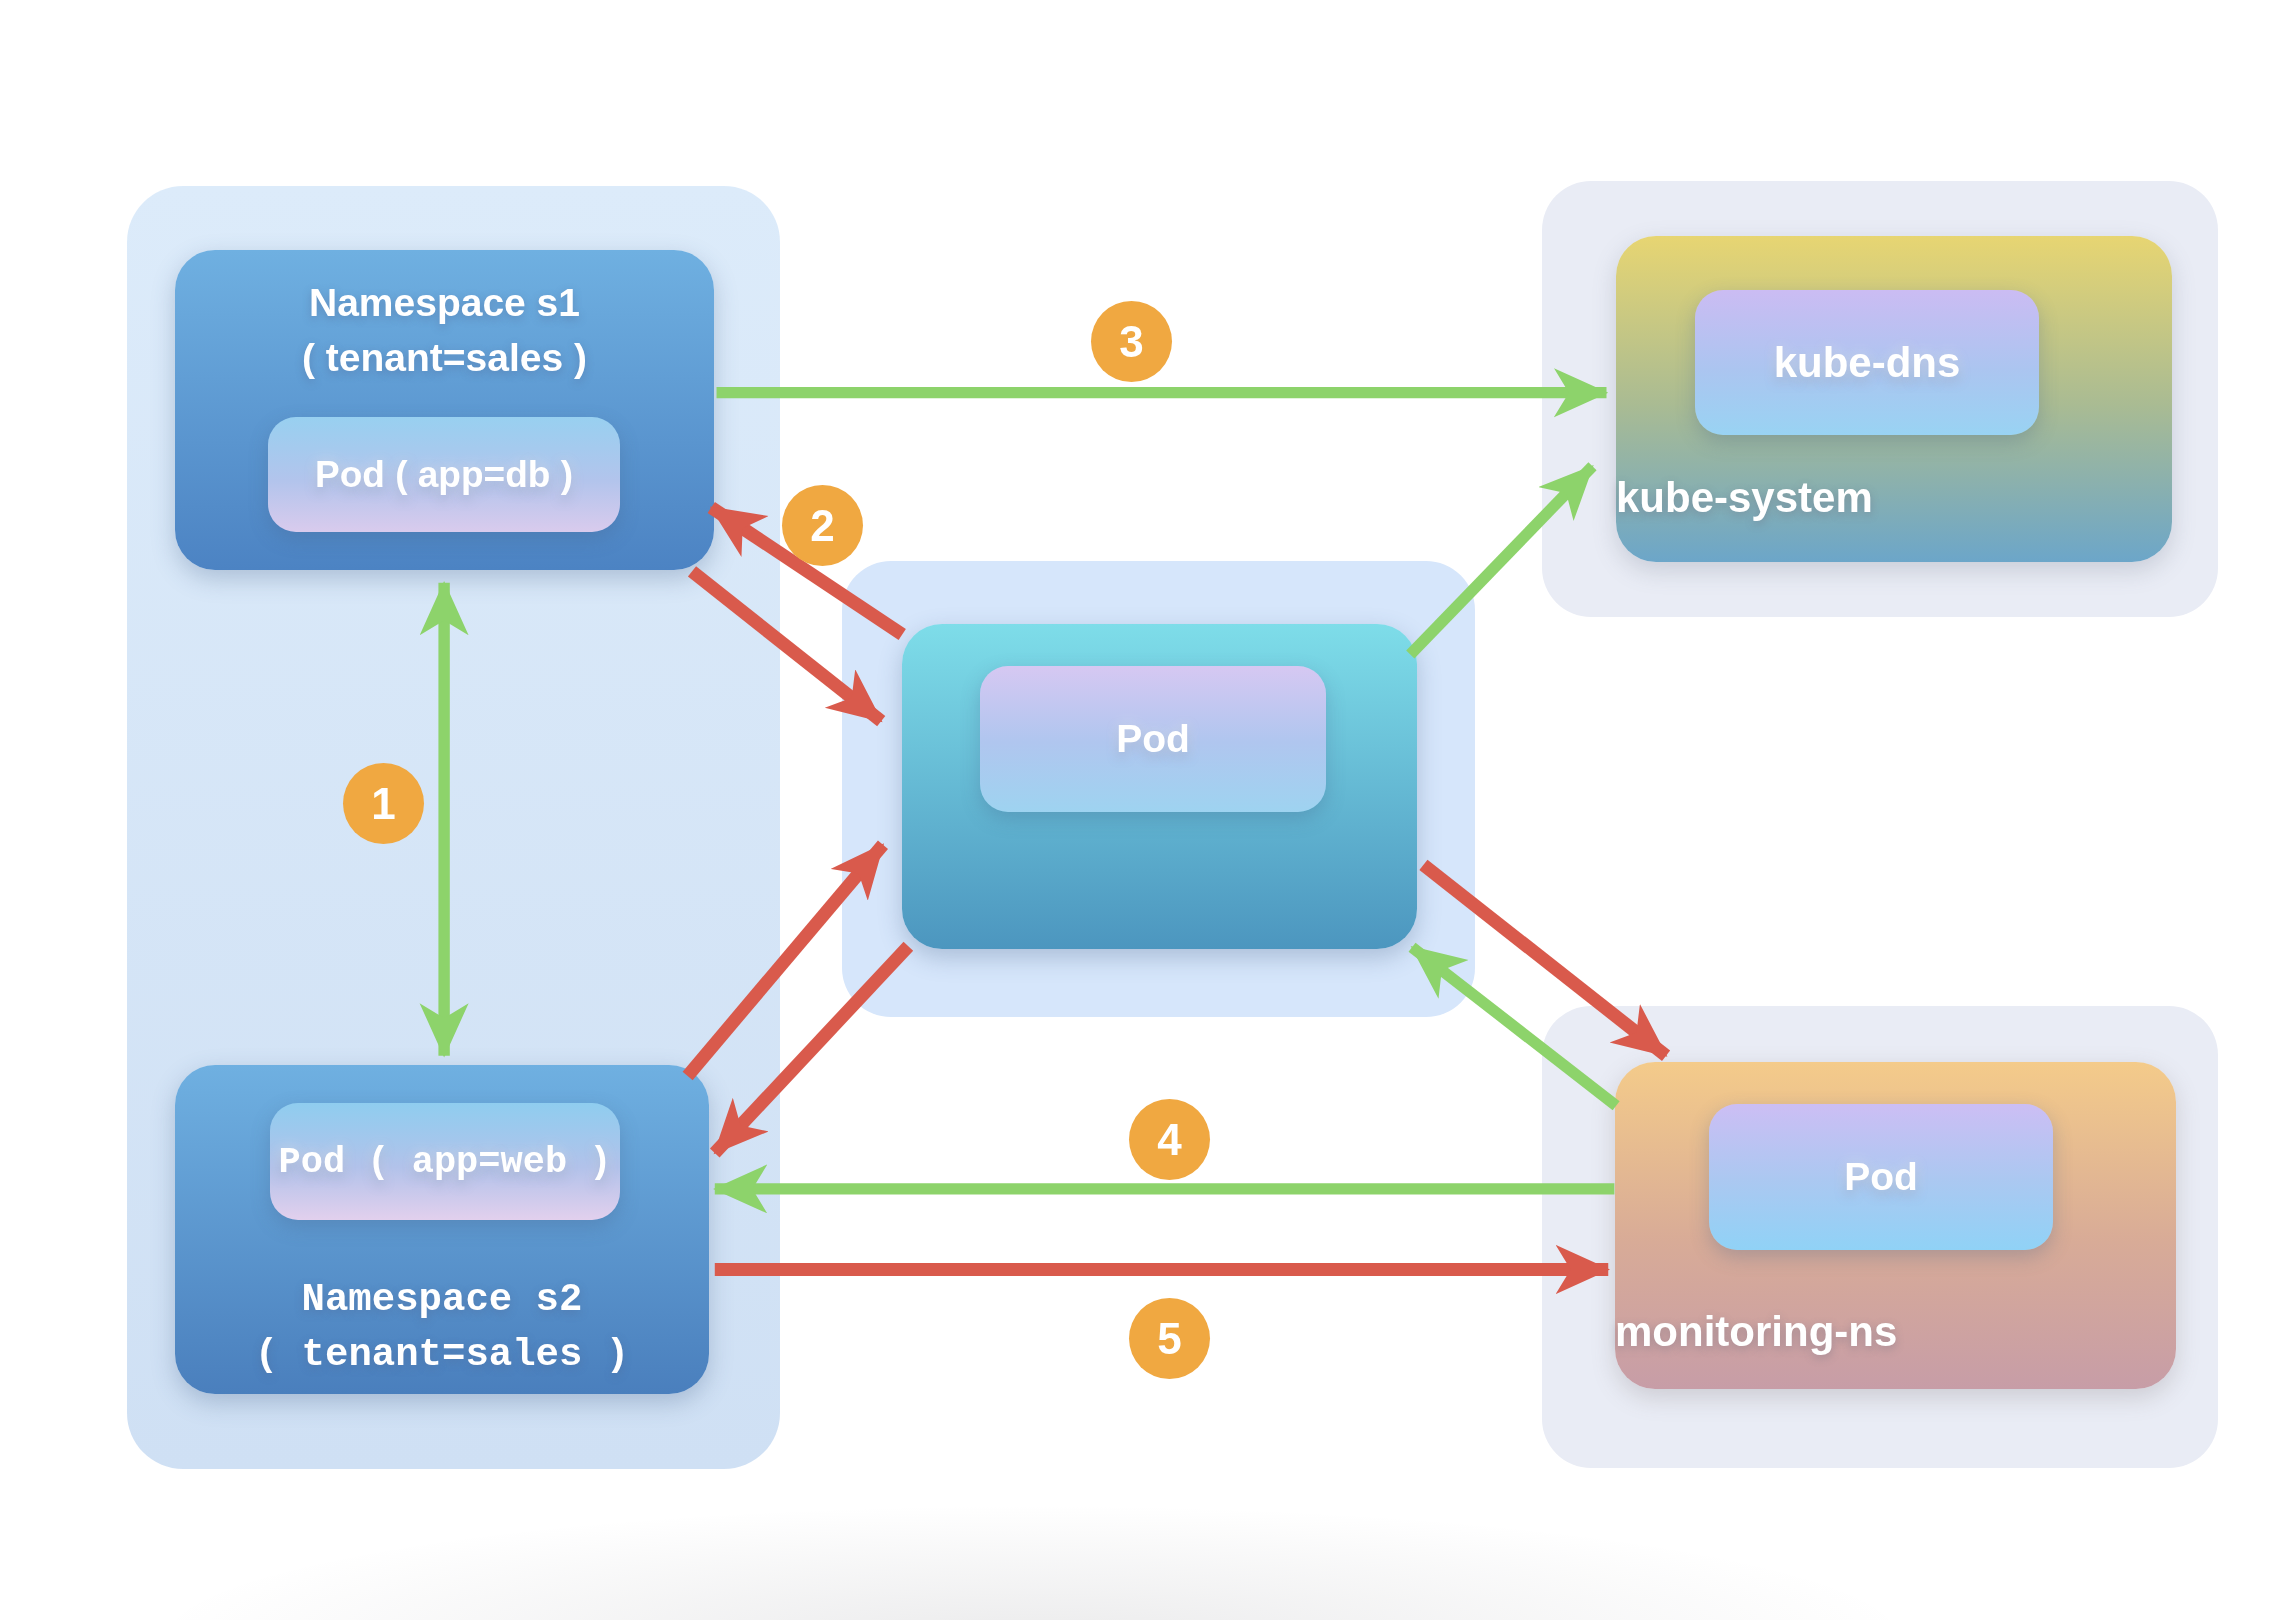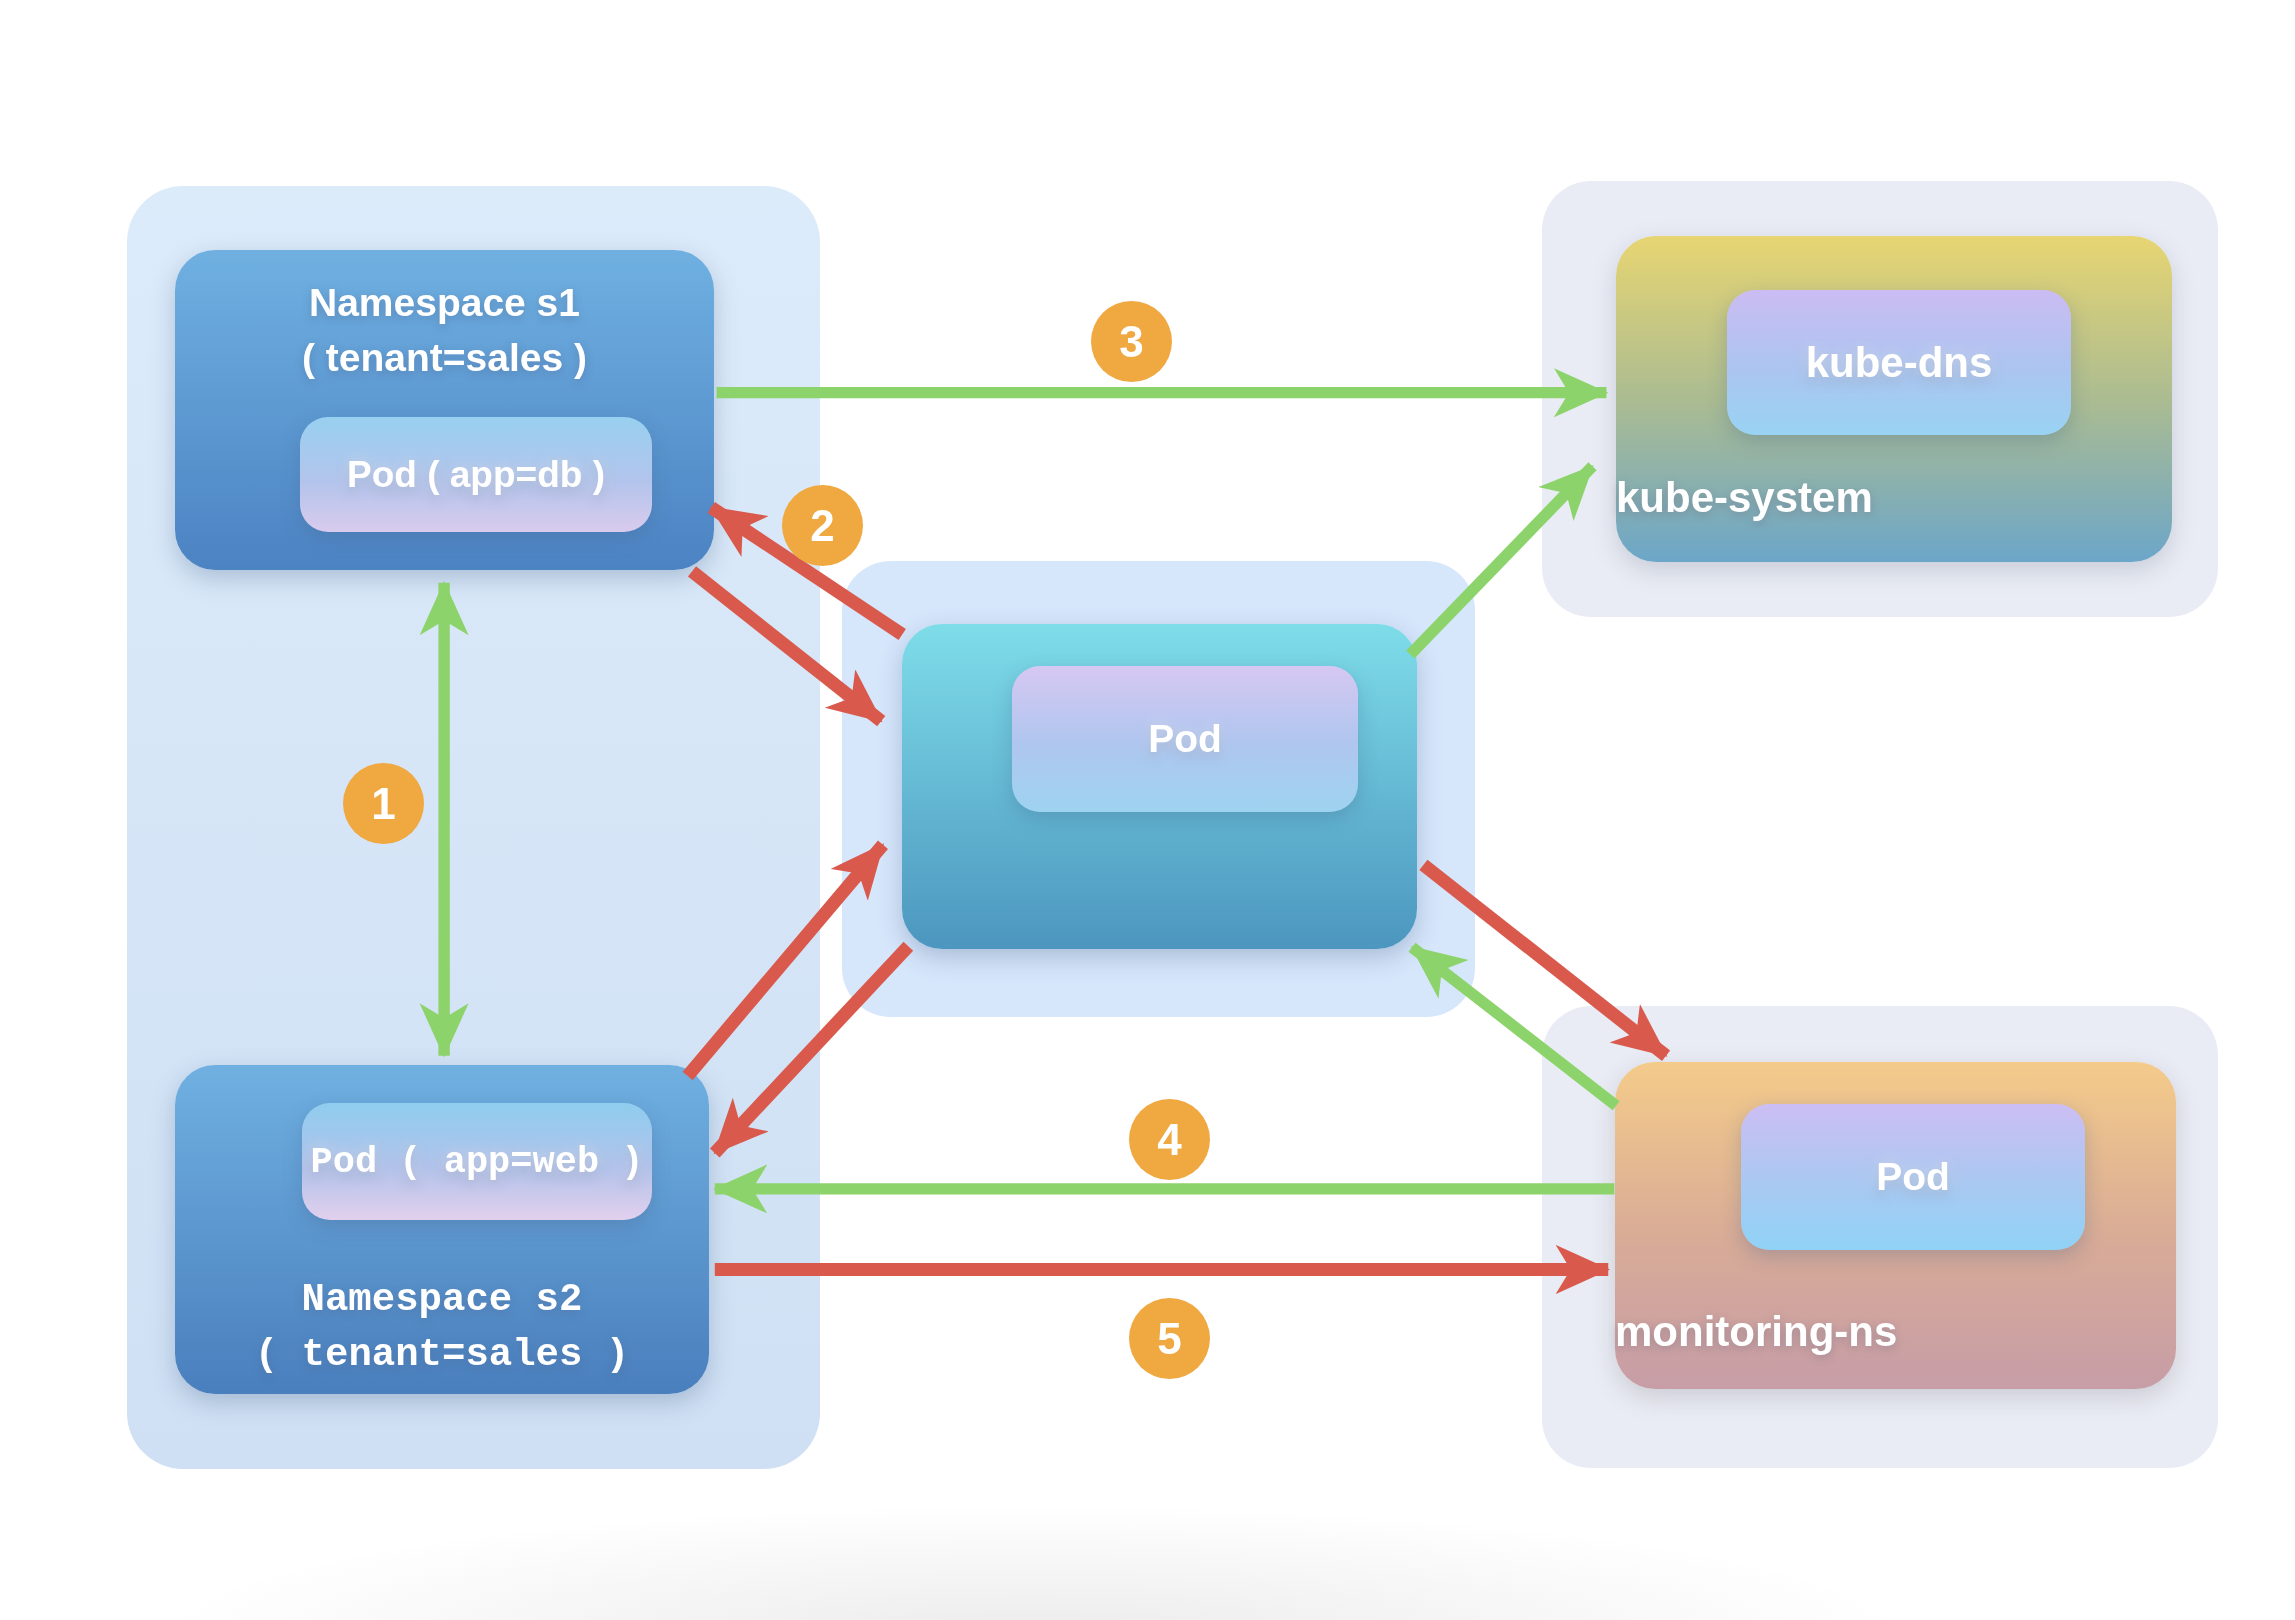--- a/index.html
+++ b/index.html
@@ -2,42 +2,42 @@
 <html style="font-size:14px"><head>
 <meta charset="utf-8">
 <style>
   html,body{margin:0;padding:0;background:#ffffff;}
   .canvas{
     position:relative;width:2295px;height:1621px;background:#ffffff;overflow:hidden;
     font-family:"Liberation Sans",sans-serif;font-weight:700;
   }
   .group{position:absolute;}
   .g-sales{left:127px;top:186px;width:653px;height:1283px;border-radius:56px;
-    background:linear-gradient(180deg,#dcebfa 0%,#cfe0f4 100%);padding-left:40px;}
+    background:linear-gradient(180deg,#dcebfa 0%,#cfe0f4 100%);}
   .g-a1{left:842px;top:561px;width:633px;height:456px;border-radius:49px;background:#d6e6fb;}
   .g-kube{left:1542px;top:181px;width:676px;height:436px;border-radius:49px;background:#e9ecf5;}
   .g-mon{left:1542px;top:1006px;width:676px;height:462px;border-radius:49px;background:#e9ecf5;}
 
   .nsbox{position:absolute;border-radius:40px;box-shadow:0 8.8px 23px rgba(60,90,130,0.28);}
   .ns-s1{left:48px;top:64px;width:539px;height:320px;
     background:linear-gradient(180deg,#6fb0e1 0%,#4c83c3 100%);}
   .ns-s2{left:48px;top:879px;width:534px;height:329px;
     background:linear-gradient(180deg,#6fb0e1 0%,#4a7fbd 100%);font-family:Liberation Mono, monospace;}
   .ns-a1{left:60px;top:63px;width:515px;height:325px;
     background:linear-gradient(180deg,#7edde9 0%,#4c96bf 100%);}
   .kube-box{left:74px;top:55px;width:556px;height:326px;border-radius:40px;position:absolute;
     background:linear-gradient(180deg,#e7d572 0%,#a9bb93 52%,#6ca6c9 100%);
     box-shadow:0 8.8px 23px rgba(90,100,120,0.22);}
   .mon-box{left:73px;top:56px;width:561px;height:327px;border-radius:40px;position:absolute;
     background:linear-gradient(180deg,#f4cb8a 0%,#d8ab97 55%,#c79da7 100%);
     box-shadow:0 8.8px 23px rgba(110,95,95,0.22);}
 
   .pod{position:absolute;border-radius:28px;display:flex;align-items:center;justify-content:center;
     color:#ffffff;box-shadow:0 7px 19px rgba(70,100,140,0.30);
-    text-shadow:0 0 14px rgba(255,255,255,0.55), 0 3.5px 10.5px rgba(110,130,170,0.55);margin-left:32px;}
+    text-shadow:0 0 14px rgba(255,255,255,0.55), 0 3.5px 10.5px rgba(110,130,170,0.55);}
   .pod-db{left:93px;top:167px;width:352px;height:115px;font-size:37px;
     background:linear-gradient(180deg,#98d0f0 0%,#b2c4ec 55%,#d9cbed 100%);}
   .pod-web{left:95px;top:38px;width:350px;height:117px;font-size:37px;
     background:linear-gradient(180deg,#8fcdef 0%,#b2c2ea 55%,#e2d0ed 100%);}
   .pod-a1{left:78px;top:42px;width:346px;height:146px;font-size:39px;
     background:linear-gradient(180deg,#d6c8f2 0%,#b0c6ef 52%,#9ed3f0 100%);}
   .kube-dns{left:79px;top:54px;width:344px;height:145px;font-size:42px;
     background:linear-gradient(180deg,#cbbcf3 0%,#abc5f0 55%,#99d3f3 100%);}
   .pod-mon{left:94px;top:42px;width:344px;height:146px;font-size:39px;
     background:linear-gradient(180deg,#ccbef4 0%,#abc8f1 52%,#90d2f6 100%);}

